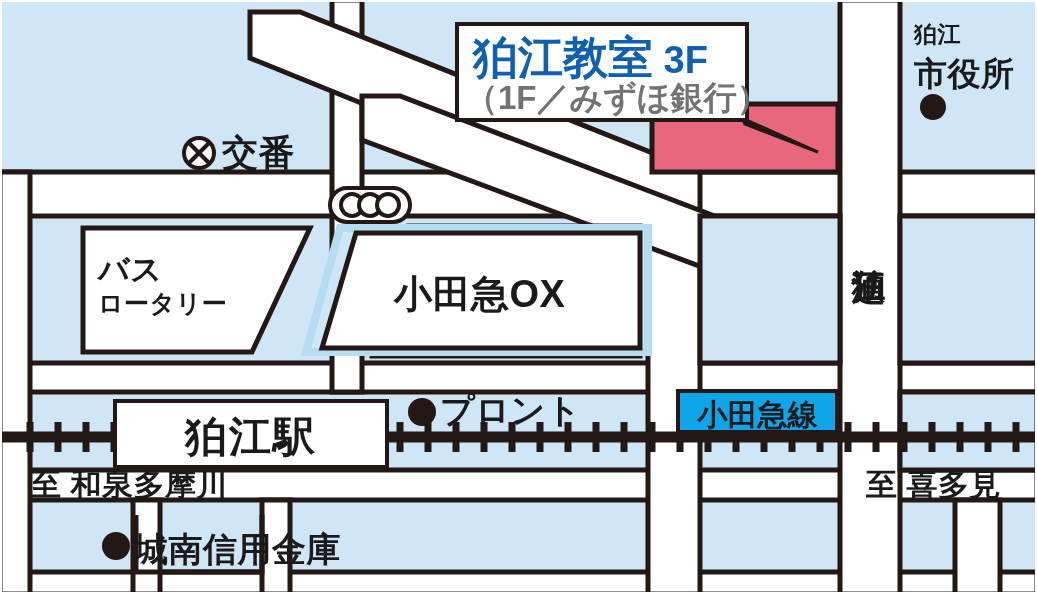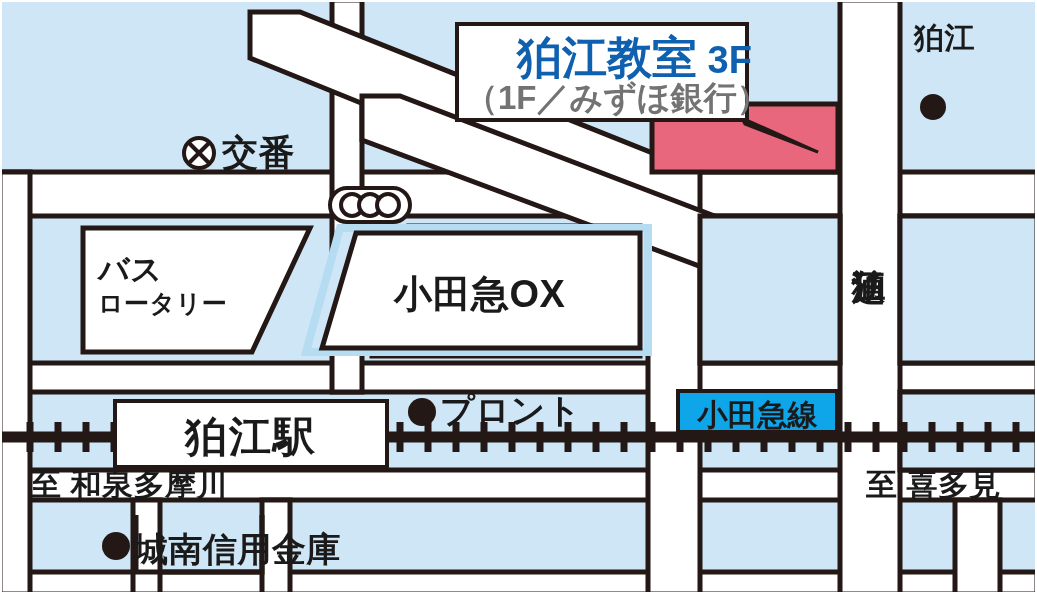--- a/index.html
+++ b/index.html
@@ -60,21 +60,20 @@
   }
   #callout .line1 {
     position: absolute;
     left: 14px;
     top: 2px;
     color: #1060b0;
     font-size: 45px;
     font-weight: 700;
     white-space: nowrap;
     letter-spacing: 0px;
-    margin-left: 44px;
   }
   #callout .line1 .fl {
     font-size: 38px;
     letter-spacing: 0px;
   }
   #callout .line2 {
     position: absolute;
     left: 6px;
     top: 50px;
     color: #737373;
@@ -246,21 +245,22 @@
       <line x1="209" y1="143" x2="189" y2="163" stroke="#231815" stroke-width="4"></line>
     </g>
 
     <g>
       <path d="M 136,515 L 136,572 L 262,572 L 262,515" fill="none" stroke="#231815" stroke-width="5"></path>
     </g>
 
     <rect x="1" y="1" width="1035" height="592" fill="none" stroke="#ffffff" stroke-width="2"></rect>
   </svg>
 
-  <div class="lbl" style="left:914px; top:22px; font-size:30px;">狛江</div>
+  <div class="lbl" style="left:914px; top:22px; font-size:23px;">狛江</div>
+  <div class="lbl" style="left:914px; top:57px; font-size:33px;">市役所</div>
   <div class="dot" style="left:920px; width:26px; height:26px; top:94px;"></div>
 
   <div class="lbl" style="left:222px; top:134px; font-size:36px;">交番</div>
 
   <div class="lbl" style="left:98px; top:254px; font-size:31px;">バス</div>
   <div class="lbl" style="left:98px; top:290px; font-size:25px;">ロータリー</div>
 
   <div class="lbl" style="left:394px; top:275px; font-size:38px;">小田急OX</div>
 
   <div class="lbl lbl-vert" style="left:852px; top:242px; font-size:34px;">狛江通り</div>

